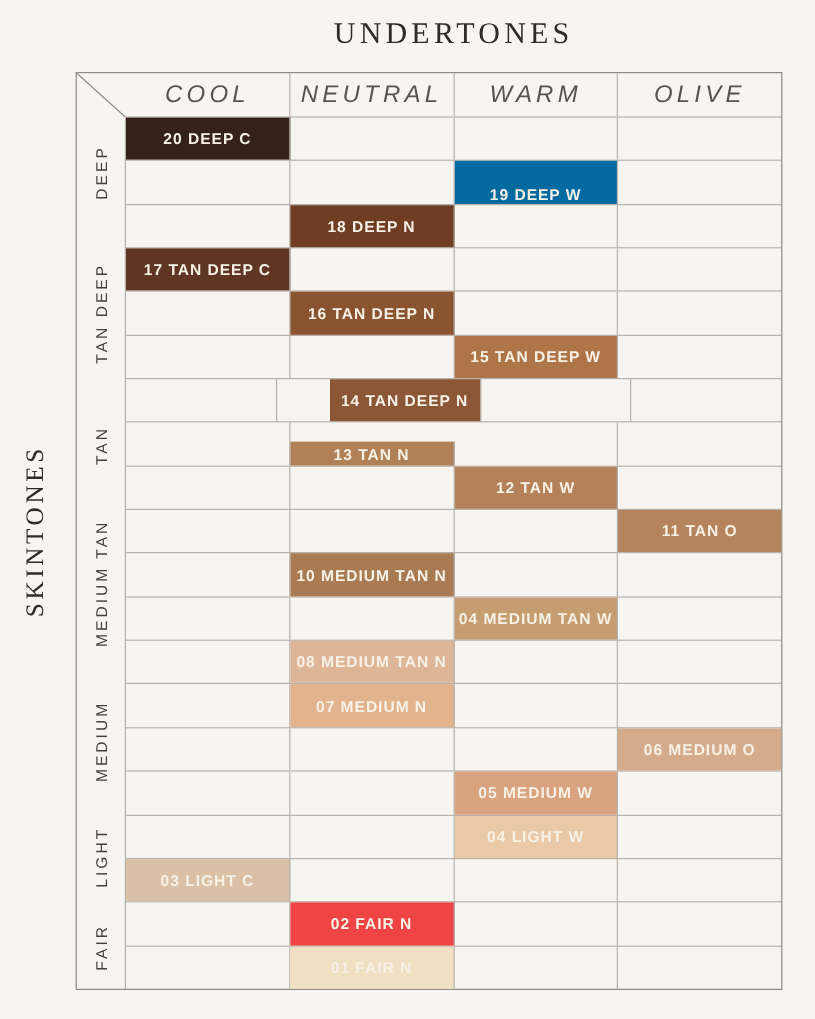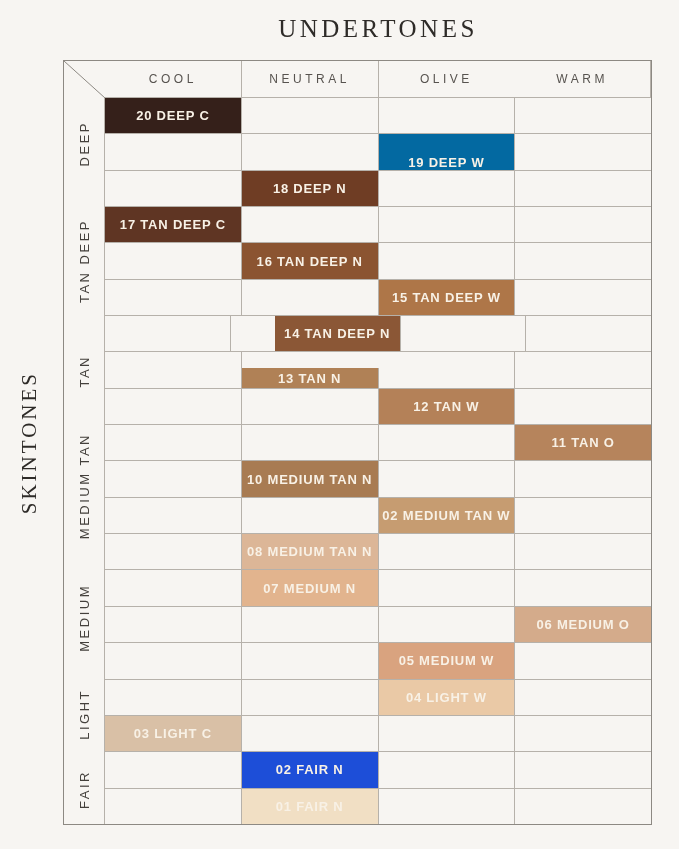--- a/index.html
+++ b/index.html
@@ -44,23 +44,24 @@
 
   
   .headers {
     position: absolute; left: 41px; top: 0; width: 546px; height: 37px;
     display: flex;
     border-bottom: 1px solid var(--grid-line-color, #b6b1aa);
     box-sizing: border-box;
   }
   .h {
     flex: 1; display: flex; align-items: center; justify-content: center;
-    font-size: 12px; letter-spacing: 3.5px;
+    font-size: 20px; letter-spacing: 3.5px;
     color: var(--header-text-color, #57534f);
     box-sizing: border-box;
+    font-style: italic;
   }
   .h.vline { border-right: 1px solid var(--grid-line-color, #b6b1aa); }
 
   
   .groupcol {
     position: absolute; left: 0; top: 37px; width: 41px; height: 726px;
     display: flex; flex-direction: column;
     border-right: 1px solid var(--grid-line-color, #b6b1aa);
     box-sizing: border-box;
   }
@@ -100,22 +101,22 @@
 
     <div class="corner">
       <svg width="41" height="37" viewBox="0 0 41 37">
         <line x1="0" y1="0" x2="41" y2="37" stroke="#8d8983" stroke-width="1"></line>
       </svg>
     </div>
 
     <div class="headers">
       <div class="h vline">COOL</div>
       <div class="h vline">NEUTRAL</div>
+      <div class="h vline">WARM</div>
       <div class="h">OLIVE</div>
-      <div class="h vline">WARM</div>
     </div>
 
     <div class="groupcol" id="groupcol">
         <div class="group" style="flex-grow: 3;">
           <span class="vtext">DEEP</span>
         </div>
         <div class="group" style="flex-grow: 4;">
           <span class="vtext">TAN DEEP</span>
         </div>
         <div class="group" style="flex-grow: 3;">
@@ -221,21 +222,21 @@
           <div class="cell vline" style="background: rgb(168, 123, 82);">
             <span class="shade-label">10 MEDIUM TAN N</span>
           </div>
           <div class="cell vline"></div>
           <div class="cell"></div>
         </div>
         <div class="row">
           <div class="cell vline"></div>
           <div class="cell vline"></div>
           <div class="cell vline" style="background: rgb(198, 156, 113);">
-            <span class="shade-label">02 MEDIUM TAN W</span>
+            <span class="shade-label">04 MEDIUM TAN W</span>
           </div>
           <div class="cell"></div>
         </div>
         <div class="row">
           <div class="cell vline"></div>
           <div class="cell vline" style="background: rgb(220, 182, 151);">
             <span class="shade-label">08 MEDIUM TAN N</span>
           </div>
           <div class="cell vline"></div>
           <div class="cell"></div>
@@ -275,21 +276,21 @@
         <div class="row">
           <div class="cell vline" style="background: rgb(217, 192, 166);">
             <span class="shade-label">03 LIGHT C</span>
           </div>
           <div class="cell vline"></div>
           <div class="cell vline"></div>
           <div class="cell"></div>
         </div>
         <div class="row">
           <div class="cell vline"></div>
-          <div class="cell vline" style="background: #1d4ed8;">
+          <div class="cell vline" style="background: #ef4444;">
             <span class="shade-label">02 FAIR N</span>
           </div>
           <div class="cell vline"></div>
           <div class="cell"></div>
         </div>
         <div class="row">
           <div class="cell vline"></div>
           <div class="cell vline" style="background: rgb(241, 223, 196);">
             <span class="shade-label">01 FAIR N</span>
           </div>

